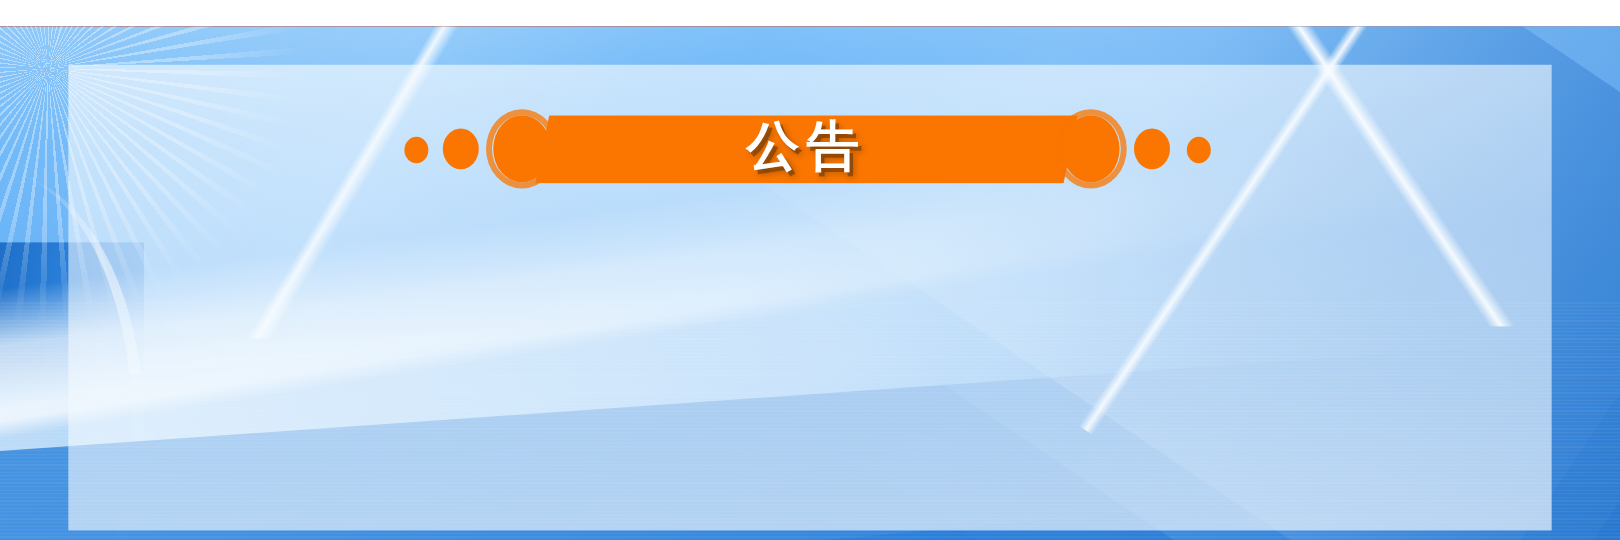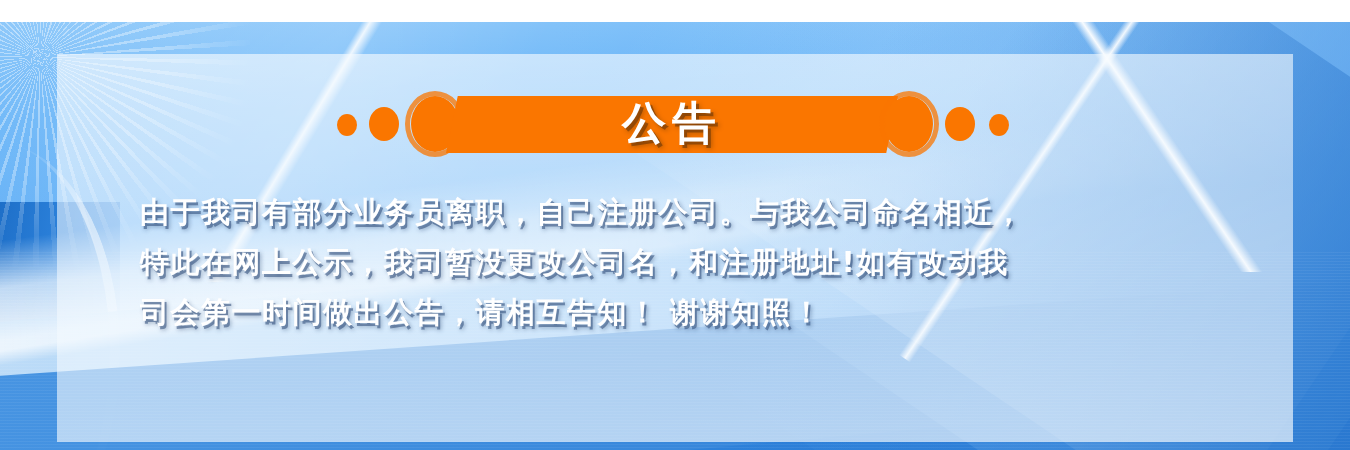--- a/index.html
+++ b/index.html
@@ -222,19 +222,14 @@
     <div id="title-bar">
       <span id="title-text">公告</span>
     </div>
 
     <span class="ring-r"></span>
     <span class="dot d-r3"></span>
     <span class="dot d-r2"></span>
     <span class="dot d-r1"></span>
   </div>
 
-  <div id="body-text">
-    <div class="line">由于我司有部分业务员离职，自己注册公司。与我公司命名相近，</div>
-    <div class="line">特此在网上公示，我司暂没更改公司名，和注册地址!如有改动我</div>
-    <div class="line">司会第一时间做出公告，请相互告知！ 谢谢知照！</div>
-  </div>
 
 </div>
 
 </body></html>

